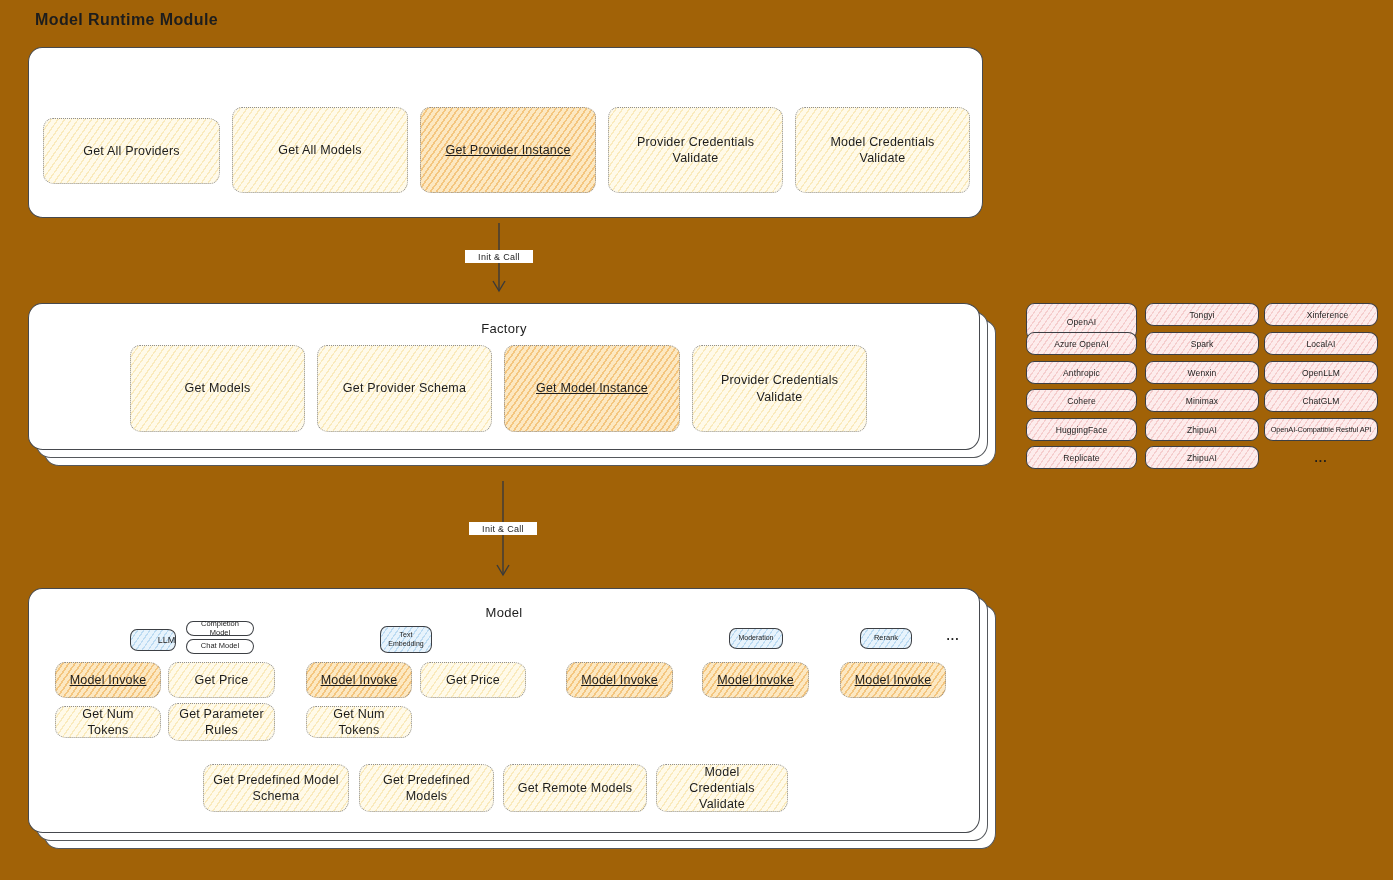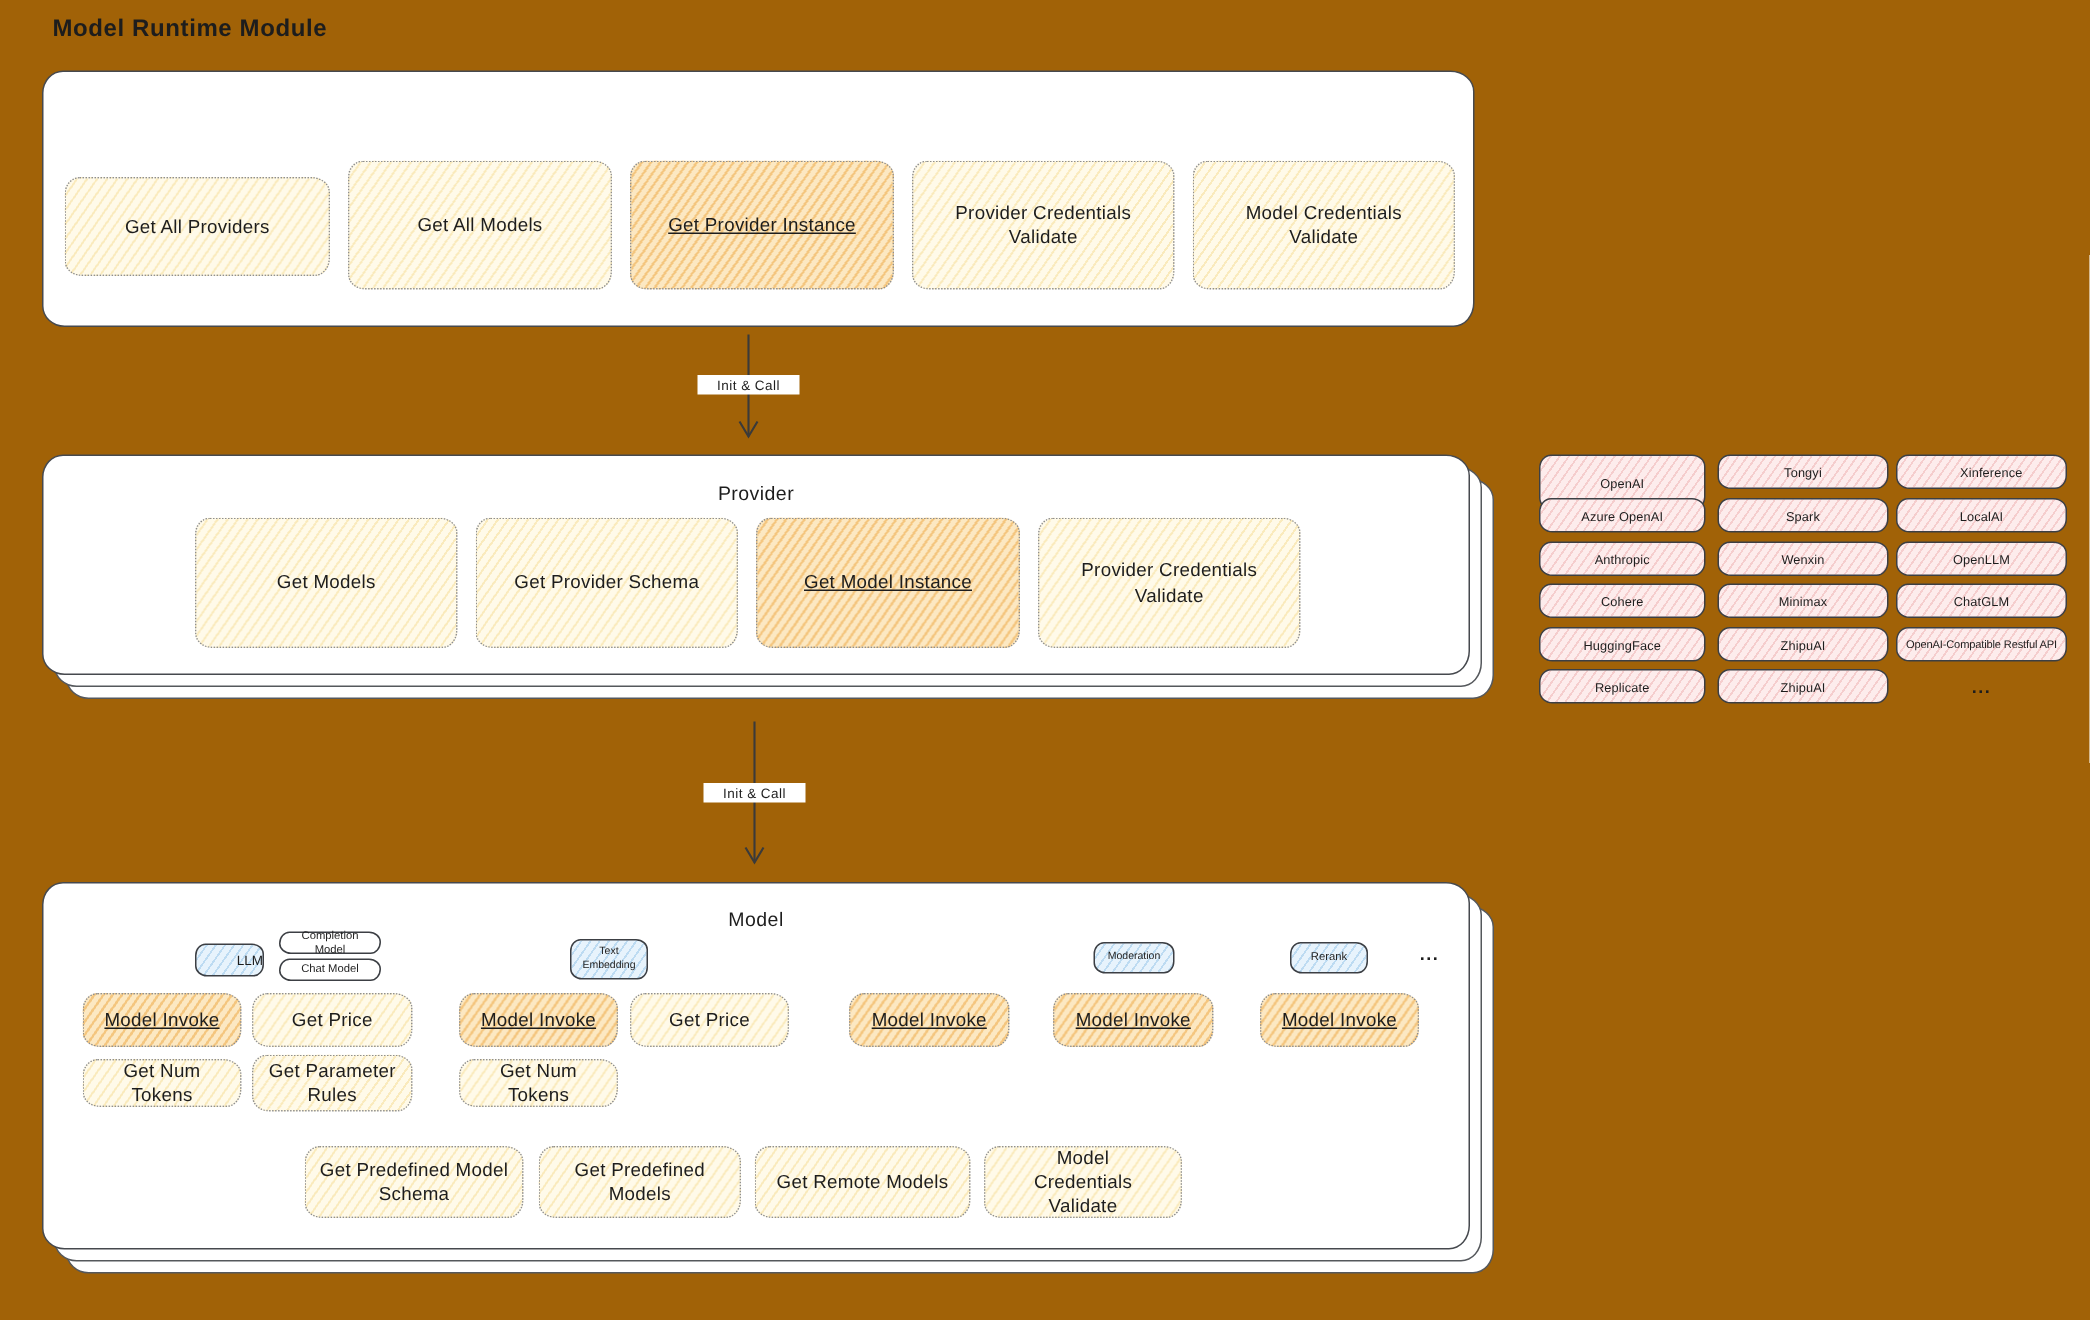--- a/index.html
+++ b/index.html
@@ -53,21 +53,21 @@
 
   <svg class="abs" style="left:487px;top:221px;" width="24" height="78">
     <line x1="12" y1="2" x2="12" y2="70" stroke="#3a3a3a" stroke-width="1.4"></line>
     <path d="M6 60 L12 70 L18 60" fill="none" stroke="#3a3a3a" stroke-width="1.4"></path>
   </svg>
   <div class="abs center arrow-label" style="left:465px;top:250px;width:68px;height:13px;">Init &amp; Call</div>
 
   <div class="abs stack-layer" style="left:44px;top:319px;width:952px;height:147px;"></div>
   <div class="abs stack-layer" style="left:36px;top:311px;width:952px;height:147px;"></div>
   <div class="abs container-box" style="left:28px;top:303px;width:952px;height:147px;"></div>
-  <div class="abs container-label center" style="left:28px;top:320px;width:952px;height:16px;">Provider</div>
+  <div class="abs container-label center" style="left:28px;top:320px;width:952px;height:16px;">Factory</div>
 
   <div class="abs center fn yellow" style="left:130px;top:345px;width:175px;height:87px;">Get Models</div>
   <div class="abs center fn yellow" style="left:317px;top:345px;width:175px;height:87px;">Get Provider Schema</div>
   <div class="abs center fn orange" style="left:504px;top:345px;width:176px;height:87px;">Get Model Instance</div>
   <div class="abs center fn yellow" style="left:692px;top:345px;width:175px;height:87px;padding:3px 24px;">Provider Credentials Validate</div>
 
   <div class="abs center chip" style="left:1026px;top:303px;width:111px;height:37px;">OpenAI</div>
   <div class="abs center chip" style="left:1145px;top:303px;width:114px;height:23px;">Tongyi</div>
   <div class="abs center chip" style="left:1264px;top:303px;width:114px;height:23px;padding-left:13px;">Xinference</div>
 

